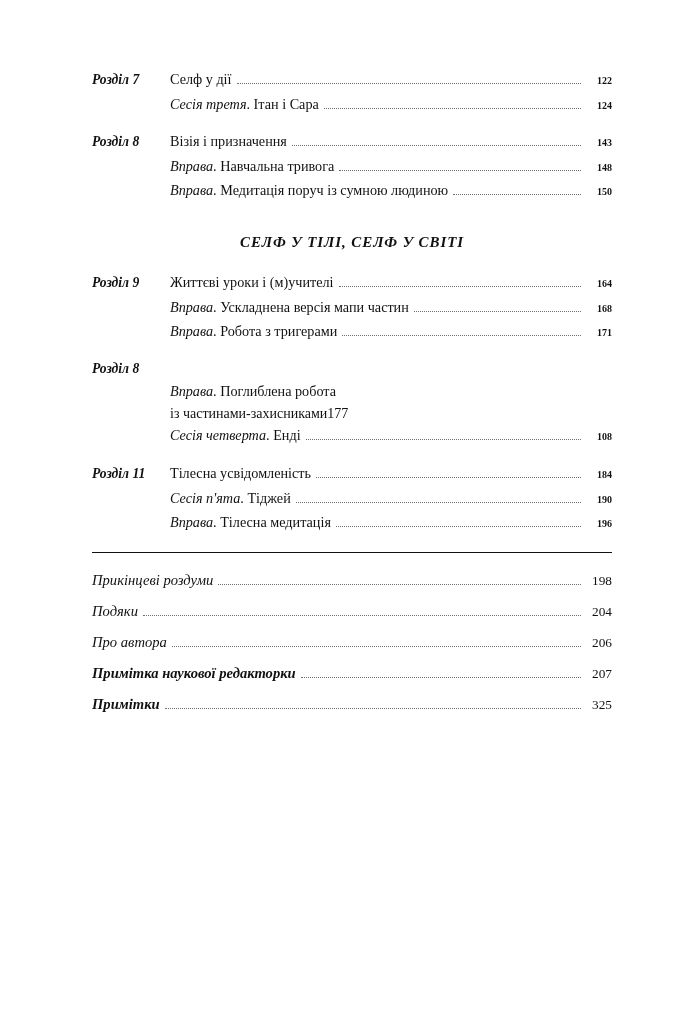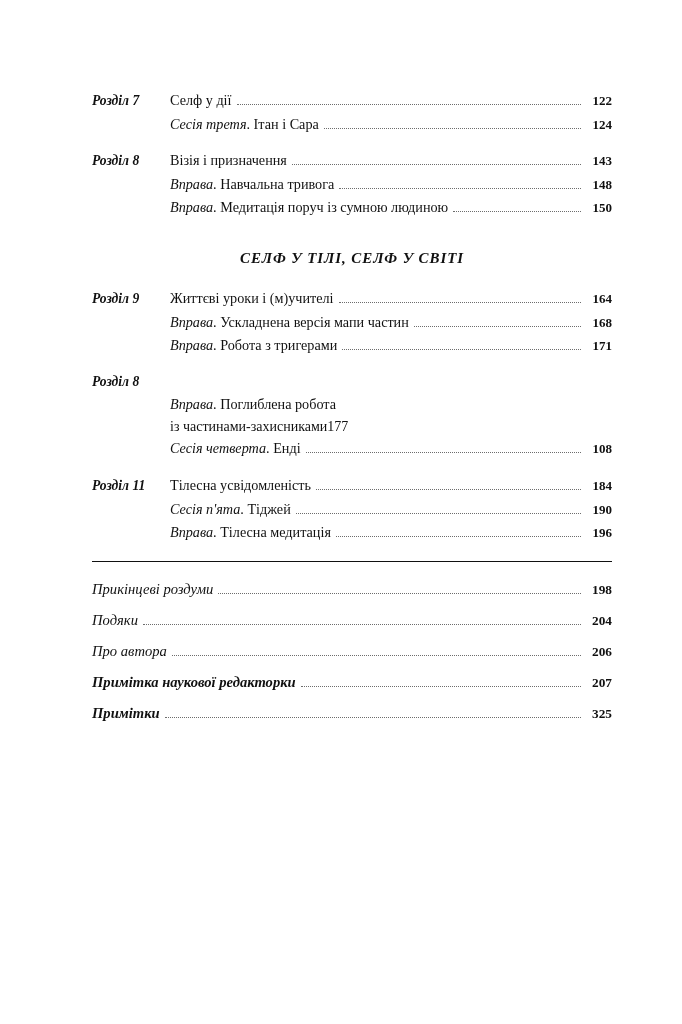--- a/index.html
+++ b/index.html
@@ -15,21 +15,21 @@
     position: relative;
     overflow: hidden;
   }
   .page {
     position: absolute;
     left: 0;
     top: 0;
     width: 682px;
     height: 842px;
     box-sizing: border-box;
-    padding: 89px 70px 0 92px;
+    padding: 68px 70px 0 92px;
   }
 
   .toc {
     width: 520px;
   }
 
   
   .row {
     display: flex;
     align-items: baseline;
@@ -43,21 +43,21 @@
   .row .dots {
     flex: 1 1 auto;
     border-bottom: 1px dotted #6d6d6d;
     margin: 0 5px 4px 5px;
     height: 0;
     min-width: 6px;
   }
   .row .pg {
     flex: 0 0 auto;
     font-weight: bold;
-    font-size: 13px;
+    font-size: 10px;
     text-align: right;
     min-width: 26px;
   }
 
   
   .chap {
     display: flex;
     align-items: baseline;
   }
   .chap .chapnum {
@@ -118,21 +118,21 @@
     width: 520px;
   }
 
   .back .row {
     font-style: italic;
     font-size: 14.6px;
     line-height: 30px;
   }
   .back .row .pg {
     font-style: normal;
-    font-weight: bold;
+    font-weight: normal;
     font-size: 13.3px;
   }
   .back .row .lbl.bold {
     font-weight: bold;
   }
 </style>
 </head>
 <body>
 
 <div class="page">

